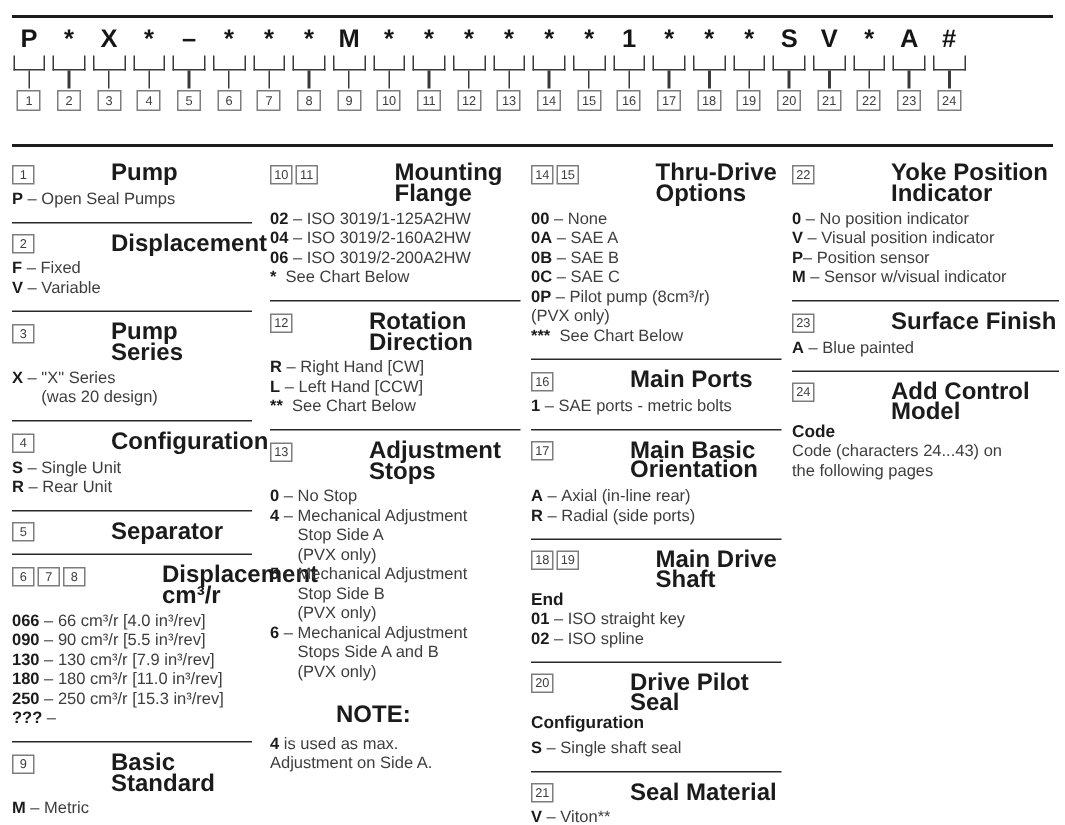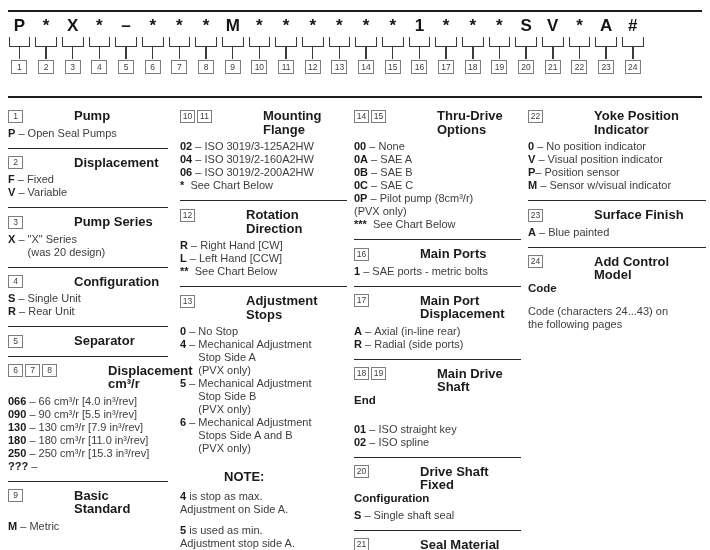--- a/index.html
+++ b/index.html
@@ -18,21 +18,21 @@
   .col1{left:8px;width:160px;}
   .col2{left:180px;width:167px;}
   .col3{left:354px;width:167px;}
   .col4{left:528px;width:178px;}
   .rule{border-top:1.5px solid #282828;}
   .sec{padding:7px 0 8px;}
   .sec-h{display:flex;gap:7px;margin-bottom:4px;align-items:flex-start;}
   .bxs{display:flex;gap:2px;flex:none;padding-top:0.5px;}
   .bx{width:13px;height:11px;border:1px solid #7d7d7d;font-size:8.5px;line-height:11px;
       text-align:center;color:#3d3d3d;flex:none;}
-  .ttl{font-weight:bold;font-size:13px;color:#1b1b1b;white-space:pre-line;line-height:13.5px;padding-left:44px;}
+  .ttl{font-weight:bold;font-size:16px;color:#1b1b1b;white-space:pre-line;line-height:13.5px;padding-left:44px;}
   .ttl2{font-weight:bold;font-size:11.5px;color:#1b1b1b;margin:-3px 0 4px;}
   .it{display:flex;}
   .c{font-weight:bold;color:#1b1b1b;white-space:pre;flex:none;}
   .s{white-space:pre;flex:none;}
   .d{white-space:pre-line;}
   .para{margin:0 0 8px;}
   .para:last-child{margin-bottom:0;}
   .p0{margin:0;}
   .para .c,.para .s,.para .d{display:inline;}
 </style>
@@ -329,21 +329,21 @@
       <div class="sec-h">
           <div class="bxs">
             <span class="bx">10</span>
             <span class="bx">11</span>
           </div>
           <span class="ttl">Mounting Flange</span>
         </div>
       <div class="it">
           <span class="c">02</span>
           <span class="s"> – </span>
-          <span class="d">ISO 3019/3-125A2HW</span>
+          <span class="d">ISO 3019/1-125A2HW</span>
         </div>
       <div class="it">
           <span class="c">04</span>
           <span class="s"> – </span>
           <span class="d">ISO 3019/2-160A2HW</span>
         </div>
       <div class="it">
           <span class="c">06</span>
           <span class="s"> – </span>
           <span class="d">ISO 3019/2-200A2HW</span>
@@ -410,24 +410,22 @@
           <span class="s"> – </span>
           <span class="d">Mechanical Adjustment
 Stops Side A and B
 (PVX only)</span>
         </div>
     </div>
     <div class="sec">
       <div class="sec-h" style="margin-bottom:6px;">
           <span class="ttl">NOTE:</span>
         </div>
-      <div class="para"><span class="c">4</span><span class="s"> </span><span class="d">is stop as max.
+      <div class="para"><span class="c">4</span><span class="s"> </span><span class="d">is used as max.
 Adjustment on Side A.</span></div>
-      <div class="para"><span class="c">5</span><span class="s"> </span><span class="d">is used as min.
-Adjustment stop side A.</span></div>
     </div>
   </div>
 
   <div class="col col3">
     <div class="sec">
       <div class="sec-h">
           <div class="bxs">
             <span class="bx">14</span>
             <span class="bx">15</span>
           </div>
@@ -478,21 +476,21 @@
           <span class="s"> – </span>
           <span class="d">SAE ports - metric bolts</span>
         </div>
     </div>
     <div class="rule"></div>
     <div class="sec">
       <div class="sec-h">
           <div class="bxs">
             <span class="bx">17</span>
           </div>
-          <span class="ttl">Main Port Displacement</span>
+          <span class="ttl">Main Basic Orientation</span>
         </div>
       <div class="it">
           <span class="c">A</span>
           <span class="s"> – </span>
           <span class="d">Axial (in-line rear)</span>
         </div>
       <div class="it">
           <span class="c">R</span>
           <span class="s"> – </span>
           <span class="d">Radial (side ports)</span>
@@ -500,39 +498,39 @@
     </div>
     <div class="rule"></div>
     <div class="sec">
       <div class="sec-h" style="margin-bottom:0;">
           <div class="bxs">
             <span class="bx">18</span>
             <span class="bx">19</span>
           </div>
           <span class="ttl">Main Drive Shaft</span>
         </div>
-      <div class="ttl2" style="margin:0 0 16px;">End</div>
+      <div class="ttl2" style="margin:0 0 0;">End</div>
       <div class="it">
           <span class="c">01</span>
           <span class="s"> – </span>
           <span class="d">ISO straight key</span>
         </div>
       <div class="it">
           <span class="c">02</span>
           <span class="s"> – </span>
           <span class="d">ISO spline</span>
         </div>
     </div>
     <div class="rule"></div>
     <div class="sec">
       <div class="sec-h" style="margin-bottom:0;">
           <div class="bxs">
             <span class="bx">20</span>
           </div>
-          <span class="ttl">Drive Shaft Fixed</span>
+          <span class="ttl">Drive Pilot Seal</span>
         </div>
       <div class="ttl2" style="margin:0 0 4px;">Configuration</div>
       <div class="it">
           <span class="c">S</span>
           <span class="s"> – </span>
           <span class="d">Single shaft seal</span>
         </div>
     </div>
     <div class="rule"></div>
     <div class="sec">
@@ -594,18 +592,18 @@
         </div>
     </div>
     <div class="rule"></div>
     <div class="sec">
       <div class="sec-h" style="margin-bottom:0;">
           <div class="bxs">
             <span class="bx">24</span>
           </div>
           <span class="ttl">Add Control Model</span>
         </div>
-      <div class="ttl2" style="margin:0 0 10px;">Code</div>
+      <div class="ttl2" style="margin:0 0 0;">Code</div>
       <div class="para p0"><span class="d">Code (characters 24...43) on
 the following pages</span></div>
     </div>
   </div>
 </div>
 
 </body></html>

